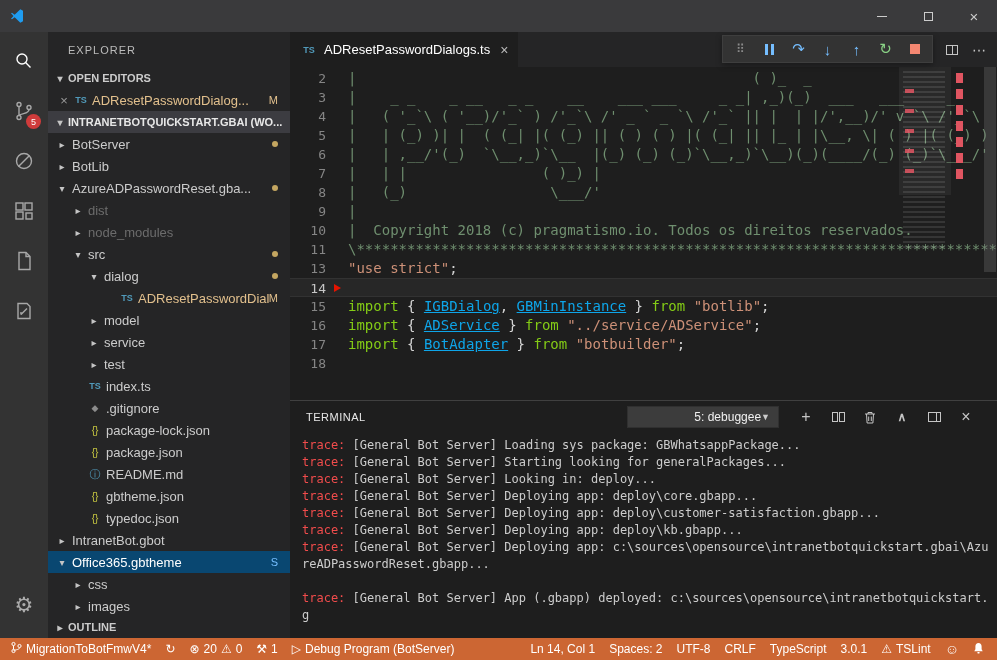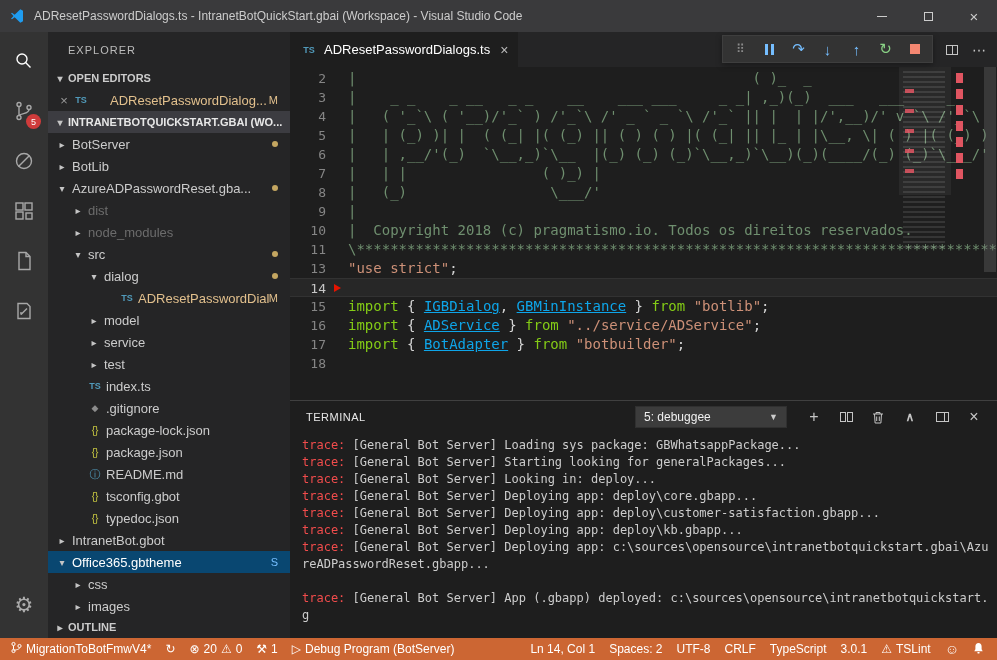--- a/index.html
+++ b/index.html
@@ -43,21 +43,21 @@
   .ficon{width:18px;display:flex;justify-content:center;align-items:center;flex:none;}
   .icon-ts{color:#519aba;font-weight:bold;font-size:9px;}
   .icon-json{color:#cbcb41;font-size:10px;}
   .icon-info{color:#519aba;font-size:11px;}
   .icon-git{color:#8c8c8c;font-size:9px;}
   .tlabel{white-space:nowrap;overflow:hidden;margin-left:2px;}
   .rowright{margin-left:auto;padding-right:12px;display:flex;align-items:center;flex:none;}
   .b-mod{color:#e2c08d;font-size:11px;}
   .b-sync{color:#75beff;font-size:11px;}
   .gitdot{width:6px;height:6px;border-radius:3px;background:#c4a661;}
-  .oe-name{color:#e2c08d;white-space:nowrap;overflow:hidden;margin-left:20px;}
+  .oe-name{color:#e2c08d;white-space:nowrap;overflow:hidden;margin-left:2px;}
 
   
   .editor-region{flex:1;display:flex;flex-direction:column;min-width:0;position:relative;}
   .tabbar{height:35px;background:#252526;display:flex;flex:none;position:relative;}
   .tab{background:#1e1e1e;display:flex;align-items:center;padding:0 10px;gap:6px;}
   .tab-label{color:#ffffff;font-size:13px;white-space:nowrap;}
   .tab-close{color:#bbbbbb;font-size:14px;margin-left:4px;}
   .editor-actions{position:absolute;right:10px;top:0;height:35px;display:flex;align-items:center;gap:14px;color:#c5c5c5;}
   .split-box{width:12px;height:10px;border:1px solid #c5c5c5;position:relative;}
   .split-box::after{content:'';position:absolute;left:5px;top:0;bottom:0;width:1px;background:#c5c5c5;}
@@ -90,23 +90,23 @@
   .mm-code{position:absolute;left:4px;right:6px;top:4px;height:180px;background:repeating-linear-gradient(to bottom,rgba(255,255,255,0.10) 0 2px,rgba(255,255,255,0) 2px 5px);}
   .mm-slider{position:absolute;left:0;right:0;top:0;height:128px;background:rgba(255,255,255,0.05);}
   .mm-mark{position:absolute;left:6px;width:9px;height:4px;background:rgba(224,85,97,0.85);}
   .overview{position:absolute;right:32px;top:0;bottom:0;width:10px;z-index:5;}
   .ovtick{position:absolute;left:1px;width:7px;height:10px;background:#e05561;}
   .scrollbar{position:absolute;right:0;top:0;bottom:0;width:14px;z-index:5;}
   .scroll-thumb{position:absolute;left:1px;right:1px;top:0;height:205px;background:rgba(121,121,121,0.3);}
 
   
   .terminal{height:238px;border-top:1px solid #404040;background:#1e1e1e;display:flex;flex-direction:column;flex:none;}
-  .term-header{height:32px;display:flex;align-items:center;padding:0 10px 0 16px;gap:6px;flex:none;}
+  .term-header{height:32px;display:flex;align-items:center;padding:0 18px 0 16px;gap:6px;flex:none;}
   .term-title{font-size:11px;letter-spacing:0.5px;color:#e7e7e7;margin-right:auto;}
-  .term-select{width:152px;height:22px;background:#3c3c3c;border:1px solid #303030;color:#f0f0f0;font-size:12px;display:flex;align-items:center;justify-content:space-between;padding:0 8px;margin-right:8px;}
+  .term-select{width:152px;height:22px;background:#3c3c3c;border:1px solid #303030;color:#f0f0f0;font-size:12px;display:flex;align-items:center;justify-content:flex-end;padding:0 8px;margin-right:8px;}
   .term-caret{font-size:9px;color:#cccccc;}
   .term-icon{width:26px;height:24px;display:flex;align-items:center;justify-content:center;color:#c5c5c5;}
   .ti-plus{font-size:16px;}
   .ti-chevup{font-size:12px;font-weight:bold;}
   .ti-close{font-size:16px;}
   .term-body{flex:1;overflow:hidden;padding:4px 2px 0 12px;font-family:"DejaVu Sans Mono",monospace;font-size:12px;line-height:17px;color:#cccccc;}
   .tline{white-space:pre-wrap;word-break:break-all;min-height:17px;}
   .tprefix{color:#f14c4c;}
 
   
@@ -119,21 +119,20 @@
 <body>
 
 <div class="window">
 
   <div class="titlebar">
     <span class="tb-logo">
       <svg width="16" height="16" viewBox="0 0 24 24">
           <path fill="#1f9cf0" d="M17 2 L8.5 10 4.5 7 3 7.8 6.7 12 3 16.2 4.5 17 8.5 14 17 22 21 20 21 4 Z"></path>
         </svg>
     </span>
-    <span class="tb-title">ADResetPasswordDialogs.ts - IntranetBotQuickStart.gbai (Workspace) - Visual Studio Code</span>
     <div class="win-controls">
       <div class="win-btn">
           <span class="min-glyph"></span>
         </div>
       <div class="win-btn">
           <span class="max-glyph"></span>
         </div>
       <div class="win-btn">
           <span class="close-glyph">×</span>
         </div>
@@ -291,21 +290,21 @@
             <span class="tlabel">package.json</span>
           </div>
           <div class="trow" style="padding-left: 22px;">
             <span class="chev"></span>
             <span class="ficon icon-info">ⓘ</span>
             <span class="tlabel">README.md</span>
           </div>
           <div class="trow" style="padding-left: 22px;">
             <span class="chev"></span>
             <span class="ficon icon-json">{}</span>
-            <span class="tlabel">tsconfig.gbot</span>
+            <span class="tlabel">gbtheme.json</span>
           </div>
           <div class="trow" style="padding-left: 22px;">
             <span class="chev"></span>
             <span class="ficon icon-json">{}</span>
             <span class="tlabel">typedoc.json</span>
           </div>
           <div class="trow" style="padding-left: 6px;">
             <span class="chev">▸</span>
             <span class="tlabel">IntranetBot.gbot</span>
           </div>

